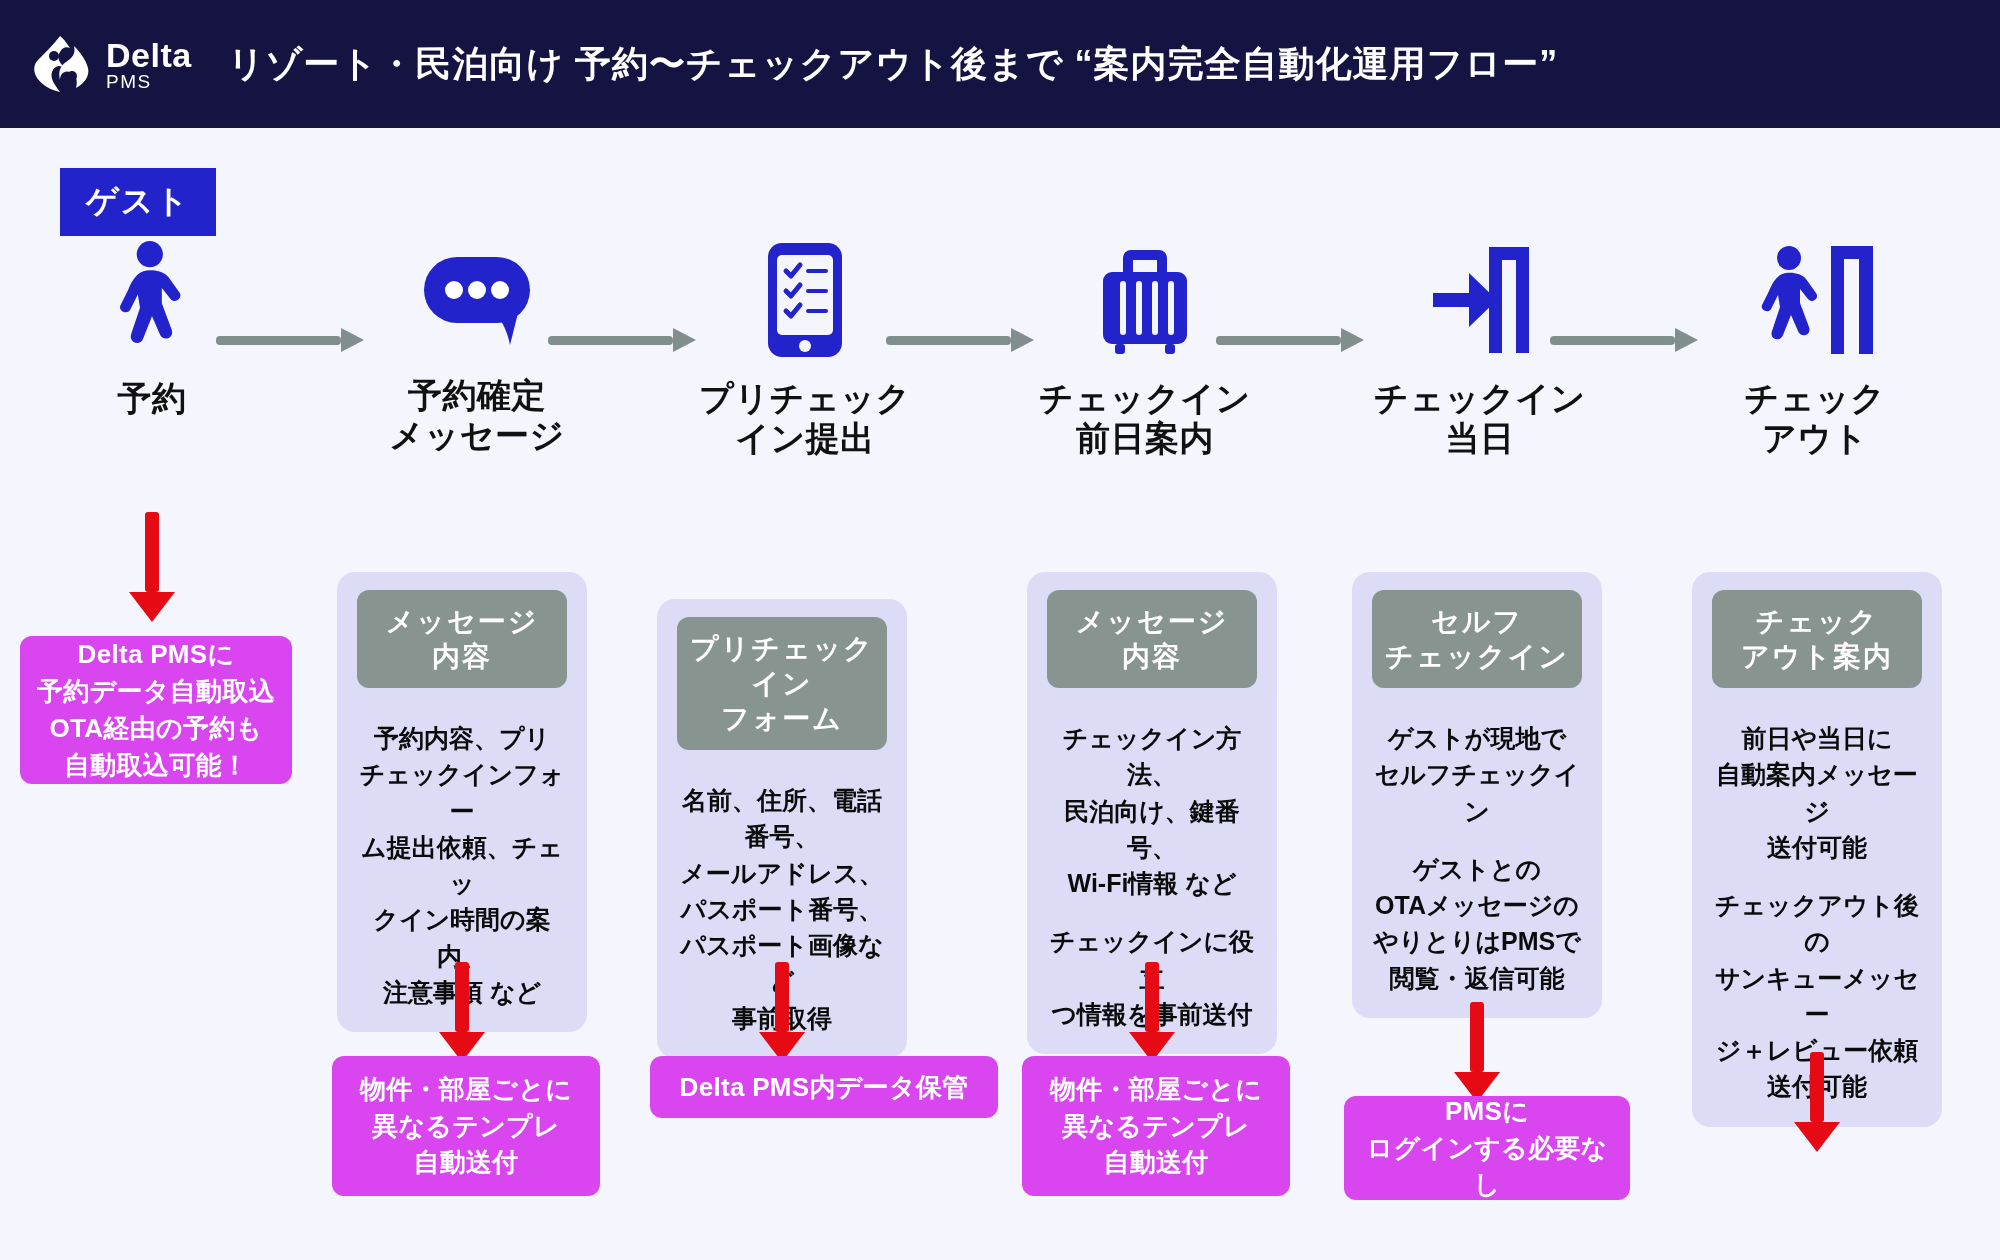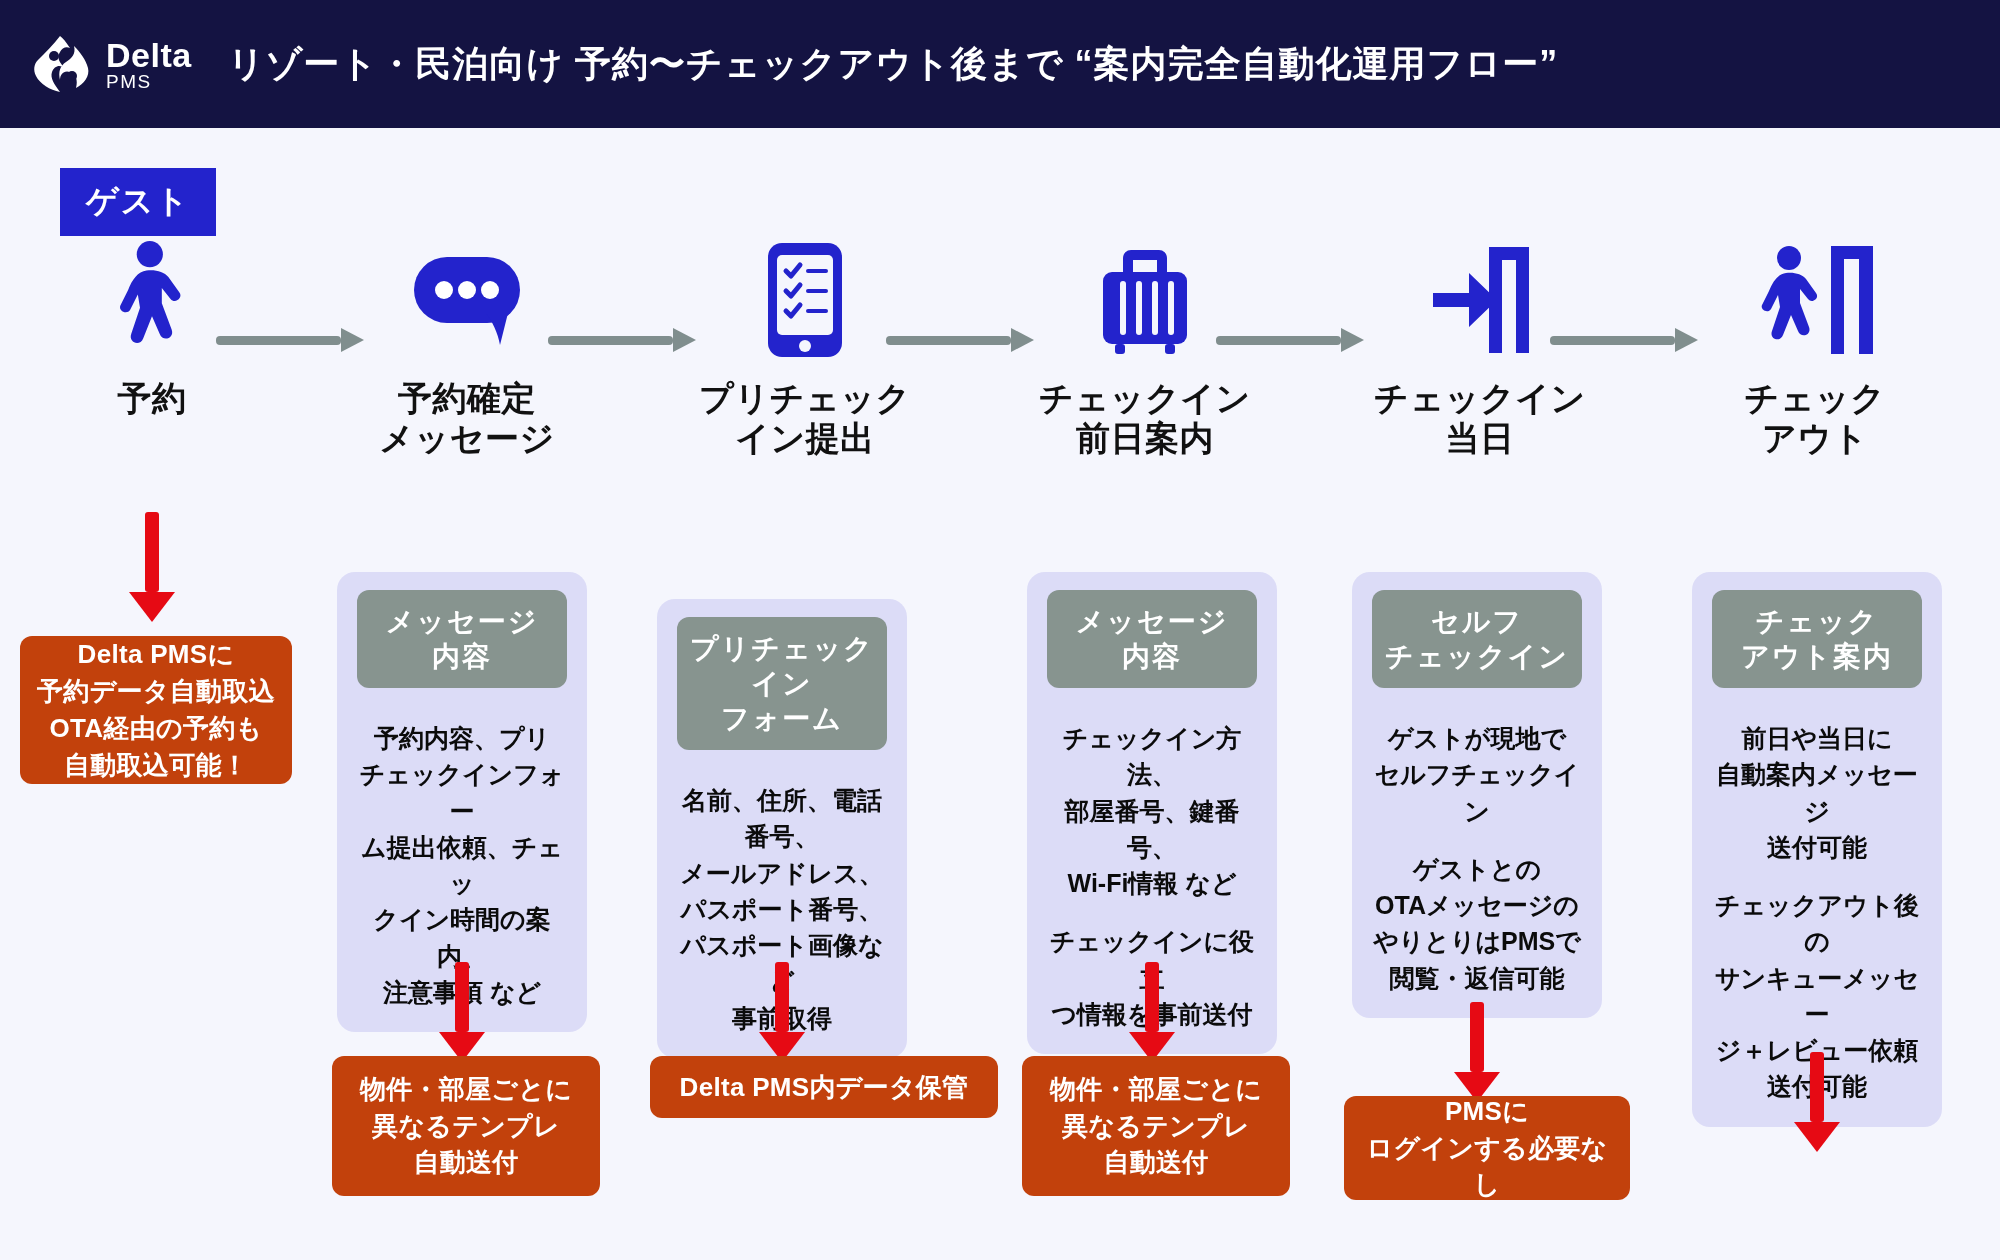--- a/index.html
+++ b/index.html
@@ -67,21 +67,21 @@
   }
   .card-body {
     margin-top: 32px; padding: 0 8px; text-align: center;
     color: #0b0b0b; font-size: 25px; font-weight: 700; line-height: 1.45;
     white-space: pre-line;
   }
   .card-body + .card-body { margin-top: 22px; }
 
   
   .red-box {
-    position: absolute; background: #c2410c; color: #ffffff;
+    position: absolute; background: #d946ef; color: #ffffff;
     border-radius: 12px; text-align: center;
     font-size: 26px; font-weight: 700; line-height: 1.42; letter-spacing: .3px;
     display: flex; align-items: center; justify-content: center;
     white-space: pre-line; padding: 14px 12px;
   }
 
   
   .red-arrow { position: absolute; width: 46px; }
   .red-arrow .shaft { position: absolute; left: 16px; top: 0; width: 14px; background: #e60a14; border-radius: 3px; }
   .red-arrow .tip {
@@ -118,21 +118,21 @@
   <div class="col" style="left:27px;">
     <div class="icon-box">
       <svg viewBox="0 0 70 110" width="82" height="120" aria-hidden="true">
         <circle cx="33" cy="13" r="12" fill="#2323cc"></circle>
         <path fill="#2323cc" d="M30 28 C22 29 17 36 13 46 L6 60 C4 65 12 69 15 64 L22 50 L24 62 L16 86 C13 94 24 98 27 90 L35 70 L42 86 C45 94 56 90 53 82 L44 58 L44 44 L52 54 C56 59 64 53 60 48 L50 34 C46 29 38 27 30 28 Z"></path>
       </svg>
     </div>
     <div class="step-label">予約</div>
   </div>
 
-  <div class="col" style="left:342px;">
+  <div class="col" style="left:352px;font-family:Liberation Mono, monospace;">
     <div class="icon-box">
       <svg viewBox="0 0 110 95" width="110" height="95" aria-hidden="true">
         <rect x="2" y="4" width="106" height="66" rx="33" fill="#2323cc"></rect>
         <path fill="#2323cc" d="M74 60 L96 60 L88 92 C86 80 80 68 74 60 Z"></path>
         <circle cx="32" cy="37" r="9" fill="#ffffff"></circle>
         <circle cx="55" cy="37" r="9" fill="#ffffff"></circle>
         <circle cx="78" cy="37" r="9" fill="#ffffff"></circle>
       </svg>
     </div>
     <div class="step-label">予約確定
@@ -243,21 +243,21 @@
 メールアドレス、
 パスポート番号、
 パスポート画像など
 事前取得</div>
   </div>
 
   <div class="card" style="left:1027px; top:572px;">
     <div class="card-head">メッセージ
 内容</div>
     <div class="card-body">チェックイン方法、
-部屋番号、鍵番号、
+民泊向け、鍵番号、
 Wi-Fi情報 など</div>
     <div class="card-body">チェックインに役立
 つ情報を事前送付</div>
   </div>
 
   <div class="card" style="left:1352px; top:572px;">
     <div class="card-head">セルフ
 チェックイン</div>
     <div class="card-body">ゲストが現地で
 セルフチェックイン</div>

